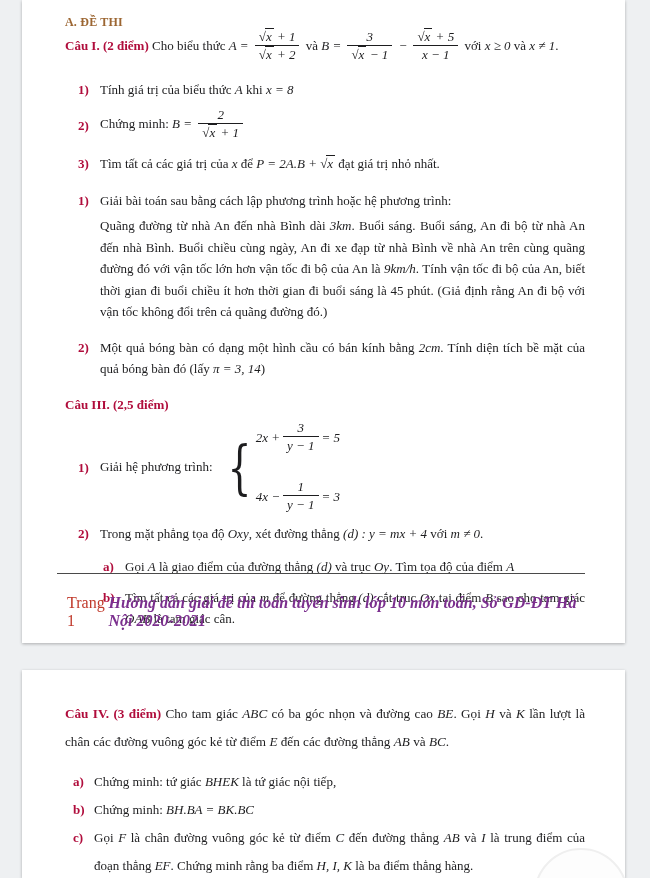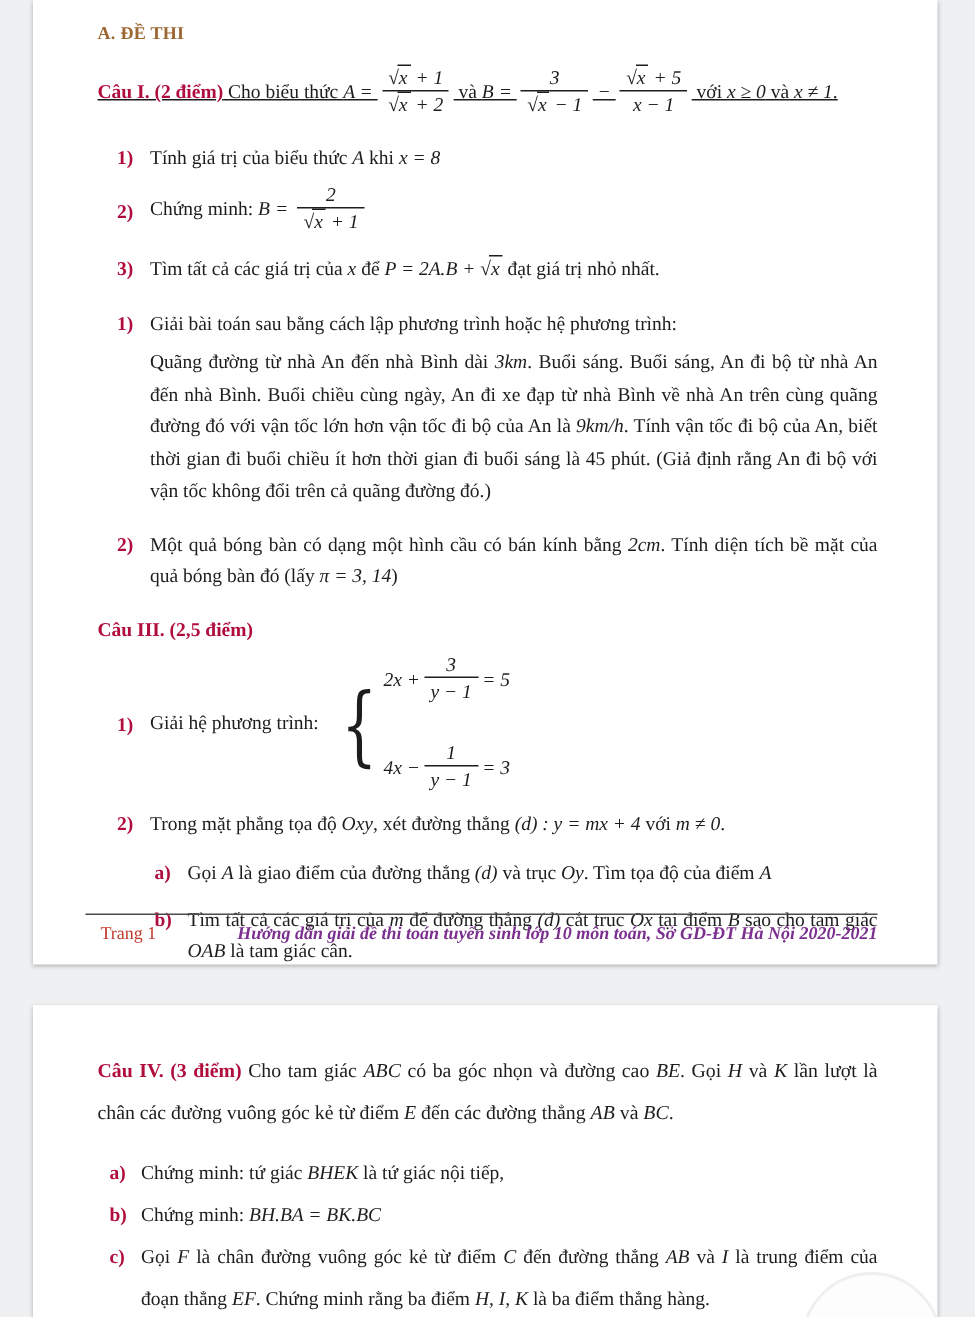--- a/index.html
+++ b/index.html
@@ -72,35 +72,35 @@
     font-size:58px;line-height:58px;transform:scaleX(.65);transform-origin:center;
     margin-right:-2px;color:var(--ink);
   }
   .cases .crows{display:inline-flex;flex-direction:column;row-gap:1px;gap:24px;}
   .cases .crow{display:inline-flex;align-items:center;line-height:18px;}
 
   
   .footer{
     position:absolute;left:35px;right:40px;bottom:13px;
     border-top:1px solid var(--rule);
-    padding-top:5px;
+    padding-top:20px;
     display:flex;justify-content:space-between;align-items:baseline;
-    font-size:12px;
+    font-size:16px;
   }
   .footer .pageno{color:var(--pagered);padding-left:10px;}
   .footer .note{color:var(--purple);font-style:italic;font-weight:bold;}
 
   
   .float-circle{
     position:absolute;width:94px;height:94px;border-radius:50%;
     background:#fdfdfd;border:2px solid #efefef;
     left:512px;top:178px;
   }
   .mt4{margin-top:4px;} .mt8{margin-top:8px;} .mt10{margin-top:10px;}
-  .mt12{margin-top:12px;} .mt14{margin-top:14px;} .mt15{margin-top:15px;text-decoration:underline;}
+  .mt12{margin-top:12px;} .mt14{margin-top:14px;} .mt15{}
   .mt16{margin-top:16px;} .mt30{margin-top:30px;}
 </style>
 </head>
 <body>
 
 <div class="canvas">
 
   <div class="page page1">
 
     <div class="sec-header">A. ĐỀ THI</div>

